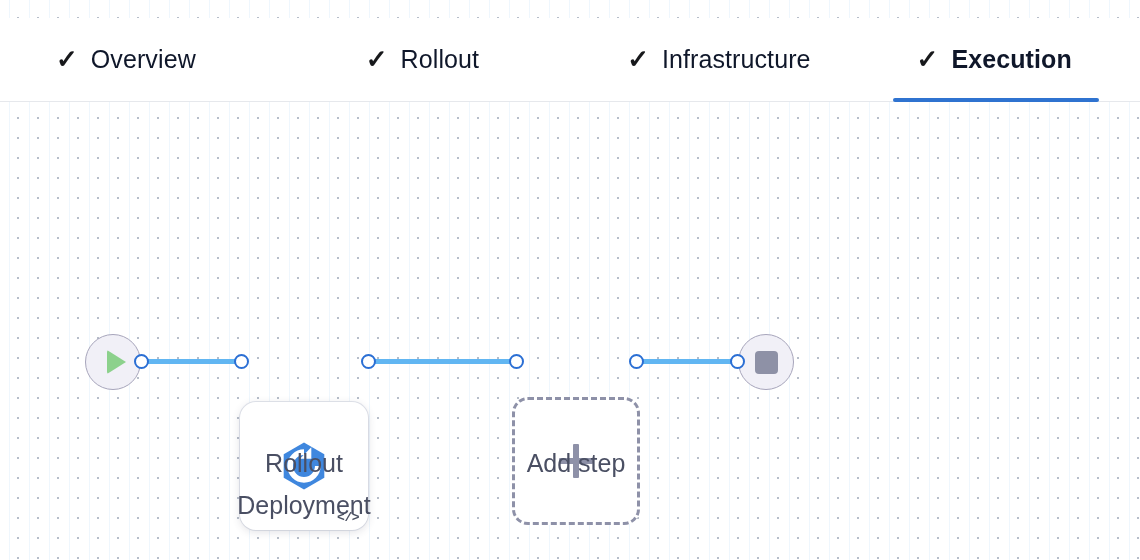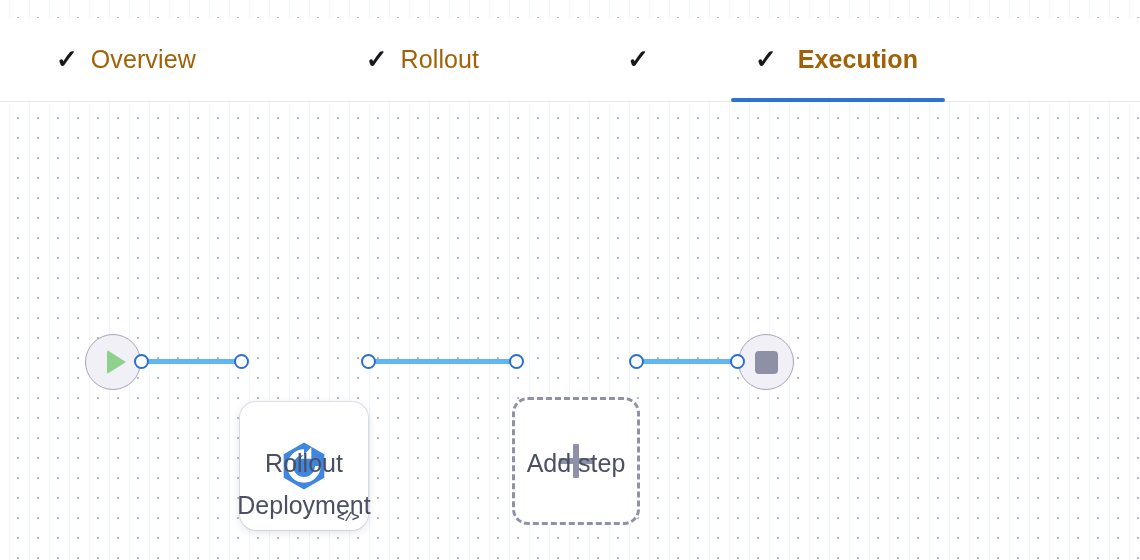--- a/index.html
+++ b/index.html
@@ -61,25 +61,25 @@
   .tab .check {
     font-size: 26px;
     line-height: 1;
     color: #17181b;
     font-weight: 700;
     display: inline-block;
     transform: translateY(-1px);
   }
   .tab .tab-label {
     font-size: 25px;
-    color: #a16207;
+    color: #0f172a;
     letter-spacing: 0.1px;
     white-space: nowrap;
   }
-  .tab.active .tab-label { font-weight: 700; margin-left: 8px; }
+  .tab.active .tab-label { font-weight: 700; }
   .tab.active .check { font-weight: 700; }
   .tab .underline {
     position: absolute;
     left: 0; right: 0;
     bottom: -1px;
     height: 4px;
     background: transparent;
     border-radius: 2px;
   }
   .tab.active .underline { background: #2f73d0; }
@@ -255,20 +255,21 @@
       <div class="tab tab-pad-l tab-pad-r">
         <span class="check">✓</span>
         <span class="tab-label">Rollout</span>
         <span class="underline"></span>
       </div>
 
       <div class="tab-gap-2"></div>
 
       <div class="tab tab-pad-l tab-pad-r">
         <span class="check">✓</span>
+        <span class="tab-label">Infrastructure</span>
         <span class="underline"></span>
       </div>
 
       <div class="tab-gap-3"></div>
 
       <div class="tab active tab-pad-l tab-pad-r">
         <span class="check">✓</span>
         <span class="tab-label">Execution</span>
         <span class="underline"></span>
       </div>

